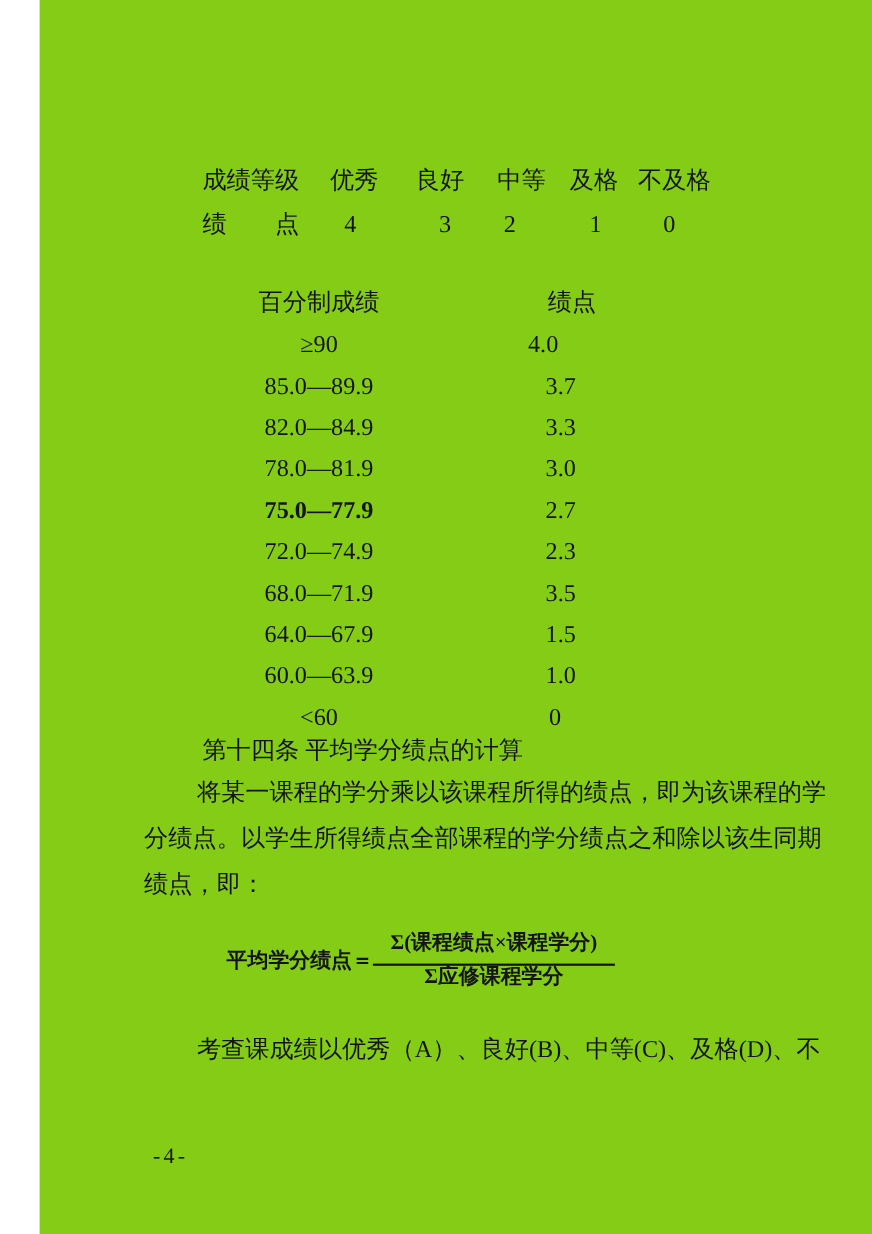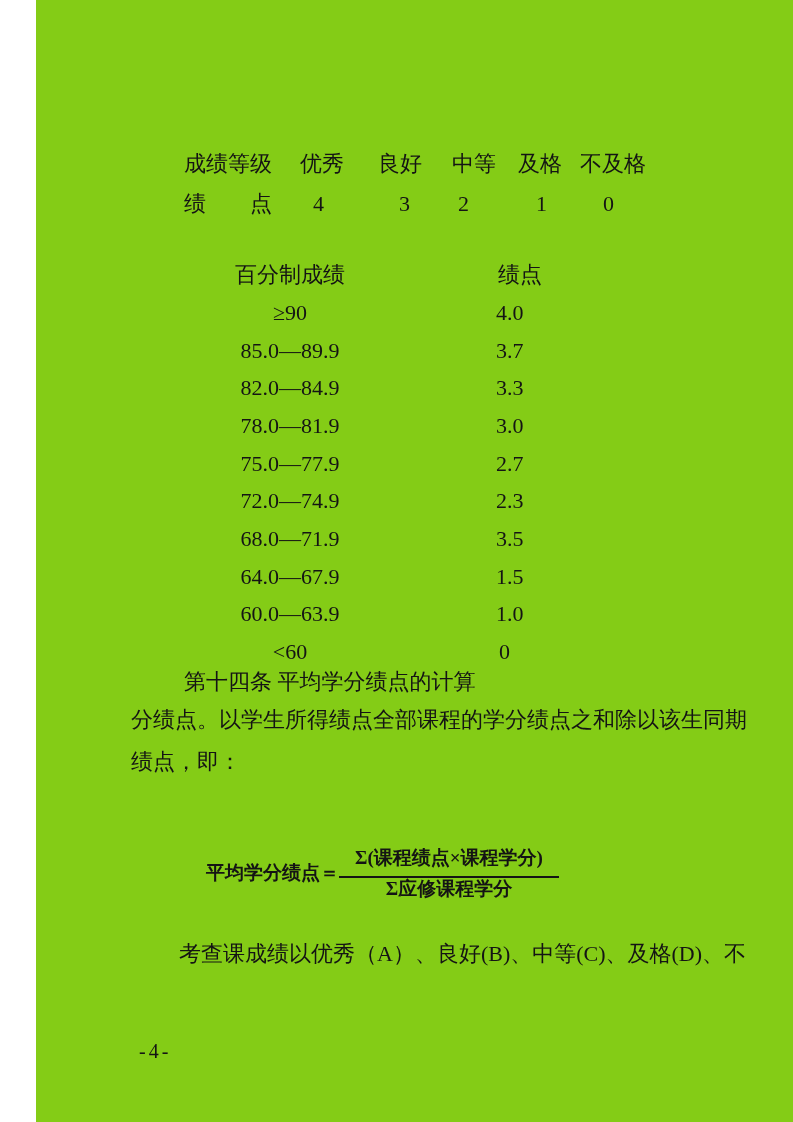--- a/index.html
+++ b/index.html
@@ -83,32 +83,32 @@
     <span class="abs t" style="left:500px; top:191px;">1</span>
     <span class="abs t" style="left:567px; top:191px;">0</span>
   </div>
 
 
   <div>
     <span class="abs t" style="left:196px; top:262px;"><span class="range-cell">百分制成绩</span></span>
     <span class="abs t" style="left:462px; top:262px;">绩点</span>
 
     <span class="abs t" style="left:196px; top:300px;"><span class="range-cell">≥90</span></span>
-    <span class="abs t" style="left:460px; top:300px;text-align:center;">4.0</span>
+    <span class="abs t" style="left:444px; top:300px;text-align:center;">4.0</span>
 
     <span class="abs t" style="left:196px; top:338px;"><span class="range-cell">85.0—89.9</span></span>
     <span class="abs t" style="left:460px; top:338px;">3.7</span>
 
     <span class="abs t" style="left:196px; top:375px;"><span class="range-cell">82.0—84.9</span></span>
     <span class="abs t" style="left:460px; top:375px;text-align:center;">3.3</span>
 
     <span class="abs t" style="left:196px; top:413px;"><span class="range-cell">78.0—81.9</span></span>
     <span class="abs t" style="left:460px; top:413px;">3.0</span>
 
-    <span class="abs t" style="left:196px; top:451px;"><span class="range-cell">75.0—77.9</span></span>
+    <span class="abs t" style="left:196px; top:451px;font-weight:bold;"><span class="range-cell">75.0—77.9</span></span>
     <span class="abs t" style="left:460px; top:451px;">2.7</span>
 
     <span class="abs t" style="left:196px; top:488px;"><span class="range-cell">72.0—74.9</span></span>
     <span class="abs t" style="left:460px; top:488px;">2.3</span>
 
     <span class="abs t" style="left:196px; top:526px;"><span class="range-cell">68.0—71.9</span></span>
     <span class="abs t" style="left:460px; top:526px;">3.5</span>
 
     <span class="abs t" style="left:196px; top:564px;"><span class="range-cell">64.0—67.9</span></span>
     <span class="abs t" style="left:460px; top:564px;">1.5</span>
@@ -116,20 +116,21 @@
     <span class="abs t" style="left:196px; top:601px;"><span class="range-cell">60.0—63.9</span></span>
     <span class="abs t" style="left:460px; top:601px;">1.0</span>
 
     <span class="abs t" style="left:196px; top:639px;"><span class="range-cell">&lt;60</span></span>
     <span class="abs t" style="left:463px; top:639px;">0</span>
   </div>
 
   <div class="abs t" style="left:148px; top:669px;text-align:right;">第十四条 平均学分绩点的计算</div>
 
   <div class="abs" style="left:95px; top:699px;">
+    <div class="para-line indent">将某一课程的学分乘以该课程所得的绩点，即为该课程的学</div>
     <div class="para-line">分绩点。以学生所得绩点全部课程的学分绩点之和除以该生同期</div>
     <div class="para-line">绩点，即：</div>
   </div>
 
   <div class="abs formula" style="left:170px; top:848px;">
     <span>平均学分绩点＝</span>
     <span class="fraction">
       <span class="numerator">Σ(课程绩点×课程学分)</span>
       <span class="denominator">Σ应修课程学分</span>
     </span>

